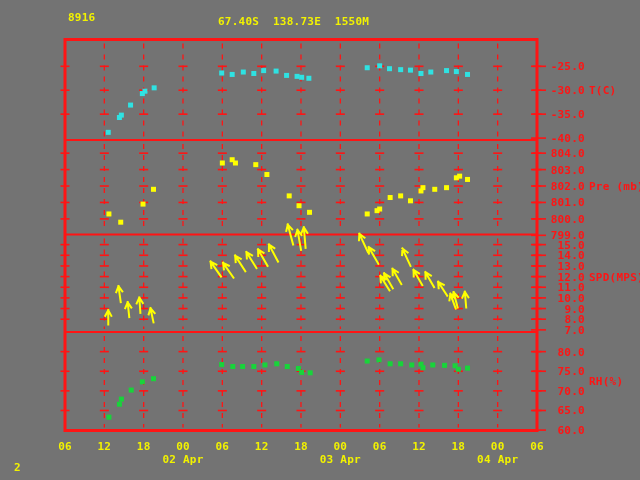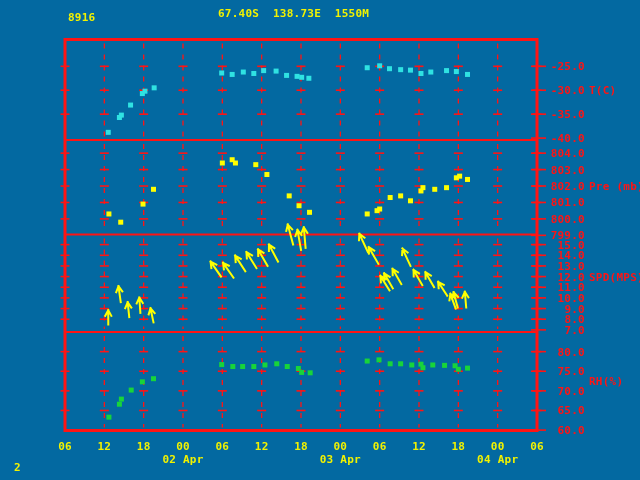--- a/index.html
+++ b/index.html
@@ -1,27 +1,27 @@
 <!DOCTYPE html>
 <html><head>
 <meta charset="utf-8">
 <style>
   html,body{margin:0;padding:0;background:#000;}
-  .screen{position:relative;width:640px;height:480px;background:#0369a1;overflow:hidden;
+  .screen{position:relative;width:640px;height:480px;background:#737373;overflow:hidden;
           font-family:"DejaVu Sans Mono","Liberation Mono",monospace;}
   .hdr{position:absolute;color:#f2f200;font-size:11px;font-weight:bold;
        letter-spacing:0.25px;white-space:pre;line-height:11px;}
   #plot{position:absolute;left:0;top:0;}
 </style>
 </head>
 <body>
 
 <div class="screen">
   <div class="hdr" style="left:68px;top:12px;">8916</div>
-  <div class="hdr" style="left:218px;top:8px;">67.40S  138.73E  1550M</div>
+  <div class="hdr" style="left:218px;top:16px;">67.40S  138.73E  1550M</div>
   <div class="hdr" style="left:14px;top:462px;">2</div>
   <svg id="plot" width="640" height="480">
       <line x1="60.5" y1="66.30000000000001" x2="69.5" y2="66.30000000000001" stroke="#ff1414" stroke-width="1.6"></line>
       <line x1="60.5" y1="90.22857142857143" x2="69.5" y2="90.22857142857143" stroke="#ff1414" stroke-width="1.6"></line>
       <line x1="60.5" y1="114.15714285714287" x2="69.5" y2="114.15714285714287" stroke="#ff1414" stroke-width="1.6"></line>
       <line x1="104.33333333333334" y1="43.5" x2="104.33333333333334" y2="137" stroke="#ff1414" stroke-width="1.3" stroke-dasharray="5 6"></line>
       <line x1="99.83333333333334" y1="66.30000000000001" x2="108.83333333333334" y2="66.30000000000001" stroke="#ff1414" stroke-width="1.6"></line>
       <line x1="99.83333333333334" y1="90.22857142857143" x2="108.83333333333334" y2="90.22857142857143" stroke="#ff1414" stroke-width="1.6"></line>
       <line x1="99.83333333333334" y1="114.15714285714287" x2="108.83333333333334" y2="114.15714285714287" stroke="#ff1414" stroke-width="1.6"></line>
       <line x1="143.66666666666669" y1="43.5" x2="143.66666666666669" y2="137" stroke="#ff1414" stroke-width="1.3" stroke-dasharray="5 6"></line>

